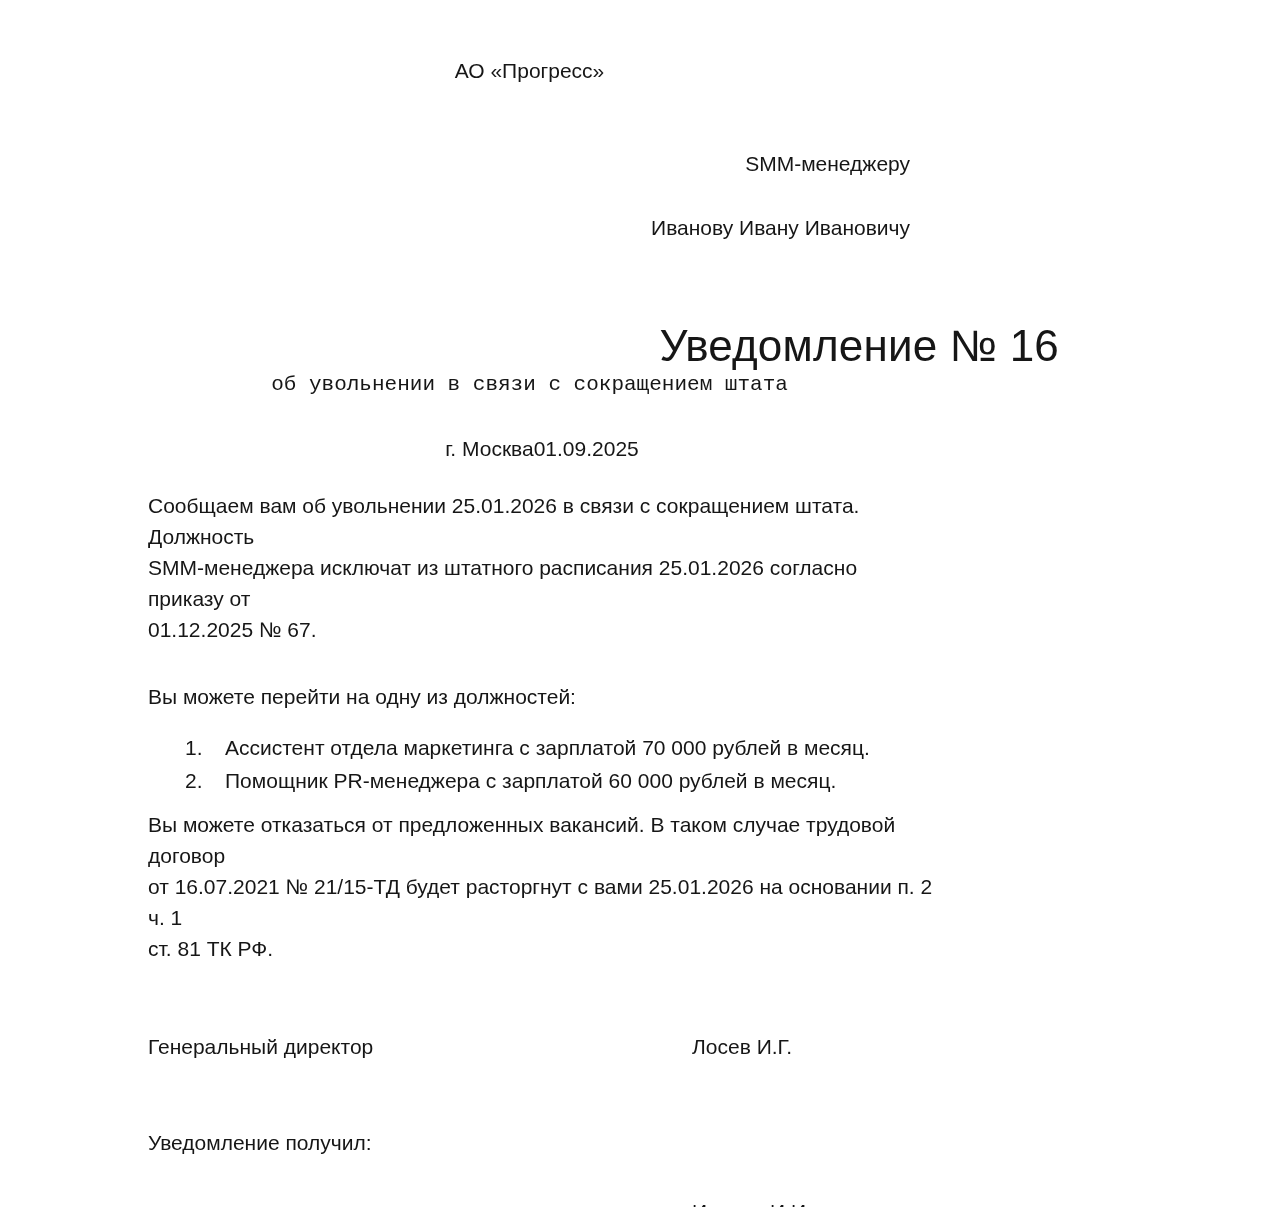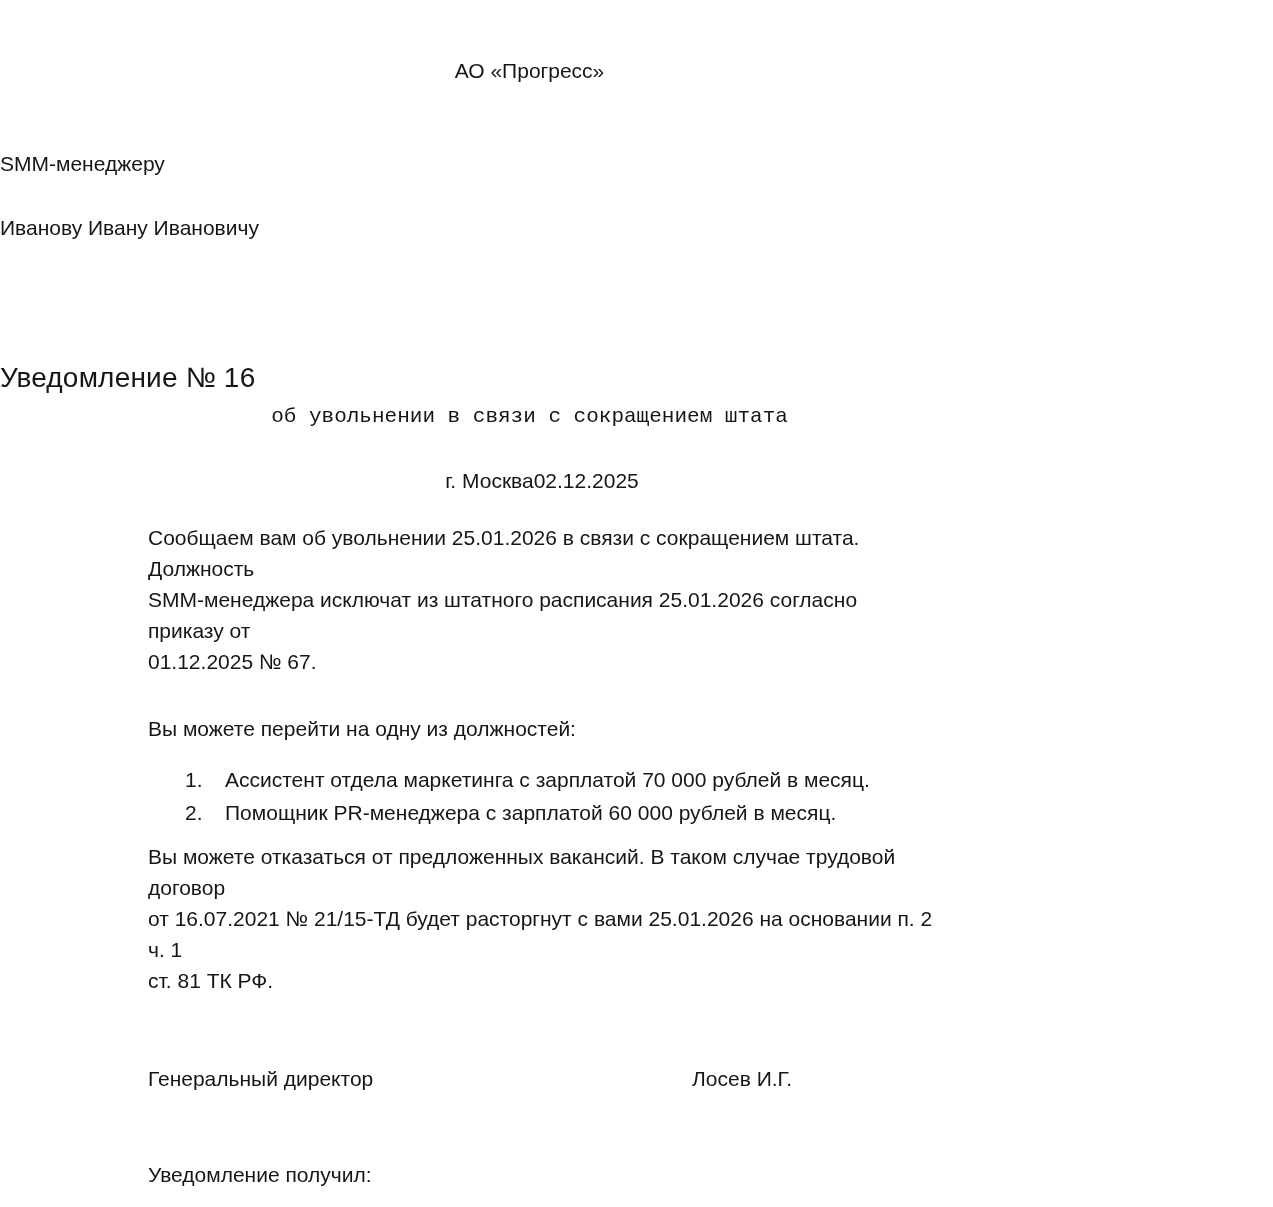--- a/index.html
+++ b/index.html
@@ -23,28 +23,28 @@
     padding-left: 148px;
     padding-right: 123px;
   }
   .org-line {
     text-align: center;
     line-height: 26px;
   }
   .addressee {
     margin-top: 32px;
     padding-right: 149px;
-    text-align: left;
+    text-align: right;
     line-height: 32px;
     white-space: pre-line;
   }
   .doc-title {
-    margin-top: 80px;
-    text-align: left;
-    font-size: 28px;
+    margin-top: 48px;
+    text-align: right;
+    font-size: 44px;
     line-height: 44px;
     letter-spacing: 0.2px;
   }
   .doc-subtitle {
     margin-top: 2px;
     text-align: center;
     line-height: 30px;
     font-family: Liberation Mono, monospace;
   }
   .meta-row {
@@ -96,21 +96,21 @@
     <div>SMM-менеджеру</div>
     <div>Иванову Ивану Ивановичу</div>
   </div>
 
   <div class="doc-title">Уведомление № 16</div>
 
   <div class="doc-subtitle">об увольнении в связи с сокращением штата</div>
 
   <div class="meta-row inset">
     <span>г. Москва</span>
-    <span>02.12.2025</span>
+    <span>01.09.2025</span>
   </div>
 
   <div class="para para-intro inset">Сообщаем вам об увольнении 25.01.2026 в связи с сокращением штата. Должность
 SMM-менеджера исключат из штатного расписания 25.01.2026 согласно приказу от
 01.12.2025 № 67.</div>
 
   <div class="para para-offer inset">Вы можете перейти на одну из должностей:</div>
 
   <div class="vacancy-list inset">
     <div class="vacancy-row">

